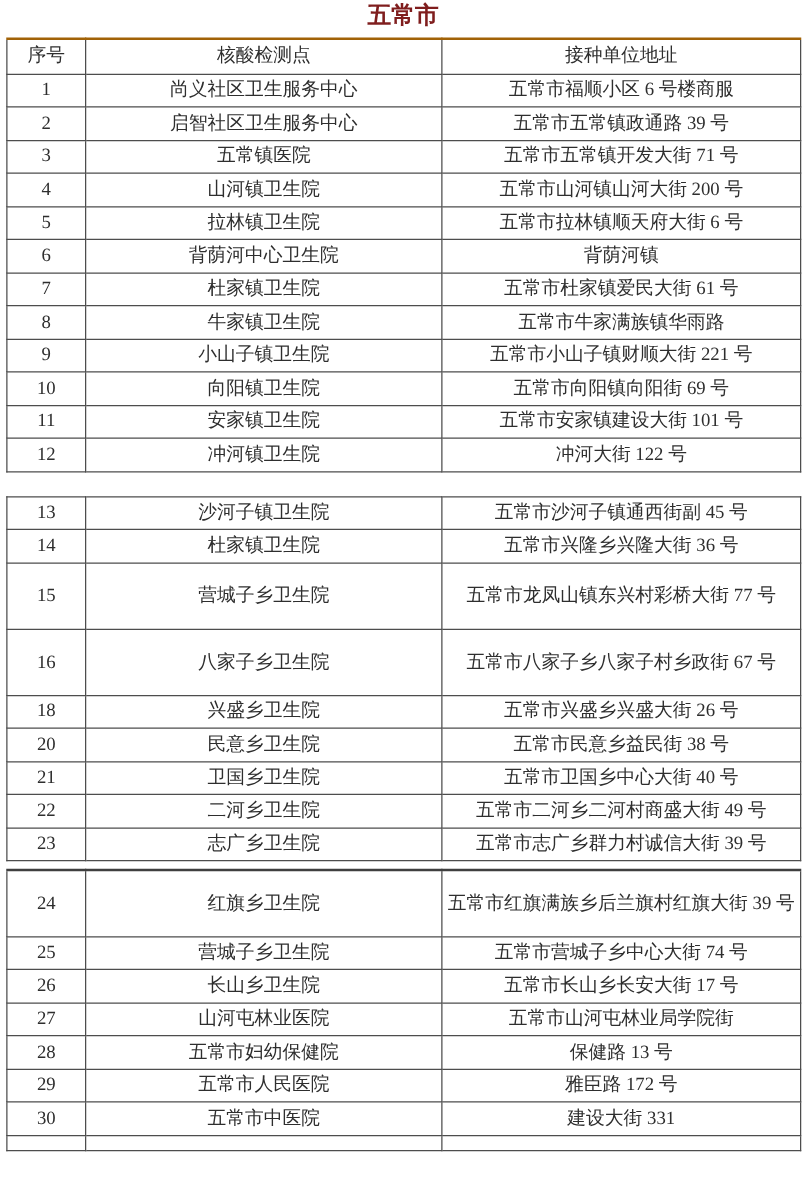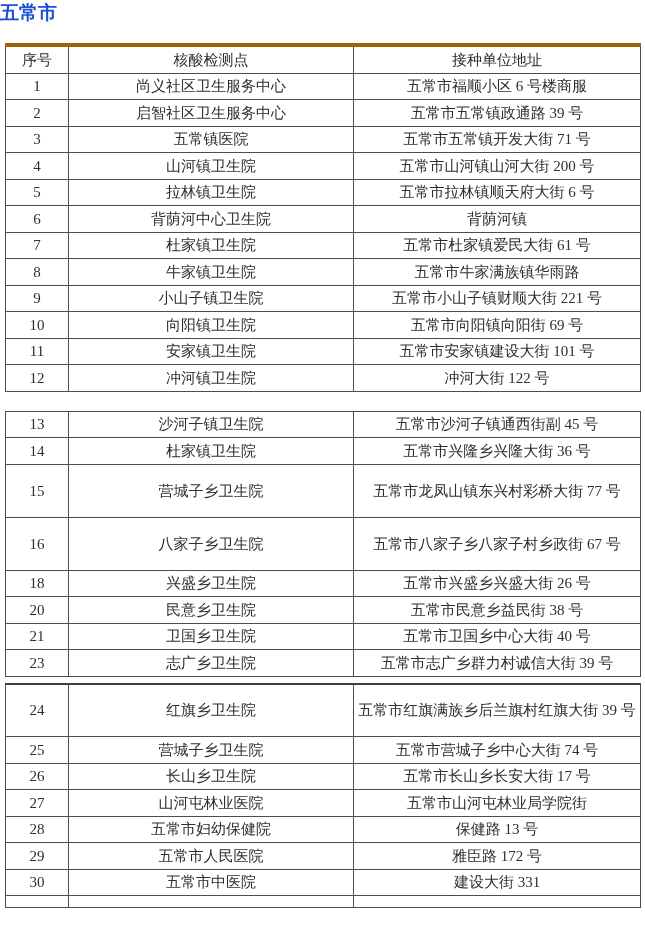--- a/index.html
+++ b/index.html
@@ -9,25 +9,25 @@
     height: 949px;
     overflow: hidden;
     background: #ffffff;
     font-family: "Liberation Serif", "DejaVu Serif", serif;
     color: #2e2e2e;
   }
   .doc-title {
     margin: 0;
     height: 26px;
     line-height: 26px;
-    text-align: left;
+    text-align: center;
     font-family: "Liberation Sans", "DejaVu Sans", sans-serif;
     font-weight: bold;
     font-size: 19px;
-    color: #1d4ed8;
+    color: #7f1d1d;
   }
   table.sec {
     border-collapse: collapse;
     table-layout: fixed;
     width: 635px;
     margin-left: 5px;
     background: #ffffff;
   }
   table.sec col.c-no   { width: 63px; }
   table.sec col.c-site { width: 285px; }
@@ -40,21 +40,21 @@
     font-weight: normal;
     line-height: 24px;
     padding: 0 3px;
     overflow: hidden;
     word-break: break-all;
   }
   table.sec thead tr { height: 28px; }
   table.sec tbody tr { height: 26.5px; }
   table.sec tbody tr.tall { height: 53px; }
   table.sec tbody tr.stub { height: 12px; }
-  #table-sec-1 { margin-top: 17px; border-top: 4px solid #a16207; }
+  #table-sec-1 { margin-top: 4px; border-top: 2px solid #a16207; }
   #table-sec-2 { margin-top: 19px; }
   #table-sec-3 { margin-top: 6px; border-top: 2px solid #3f3f3f; }
 </style>
 </head>
 <body>
 
 <div class="page">
 
   <h1 class="doc-title">五常市</h1>
 
@@ -171,20 +171,25 @@
           <td>20</td>
           <td>民意乡卫生院</td>
           <td>五常市民意乡益民街 38 号</td>
         </tr>
         <tr>
           <td>21</td>
           <td>卫国乡卫生院</td>
           <td>五常市卫国乡中心大街 40 号</td>
         </tr>
         <tr>
+          <td>22</td>
+          <td>二河乡卫生院</td>
+          <td>五常市二河乡二河村商盛大街 49 号</td>
+        </tr>
+        <tr>
           <td>23</td>
           <td>志广乡卫生院</td>
           <td>五常市志广乡群力村诚信大街 39 号</td>
         </tr>
       </tbody>
   </table>
 
   <table class="sec" id="table-sec-3">
     <colgroup>
       <col class="c-no">

